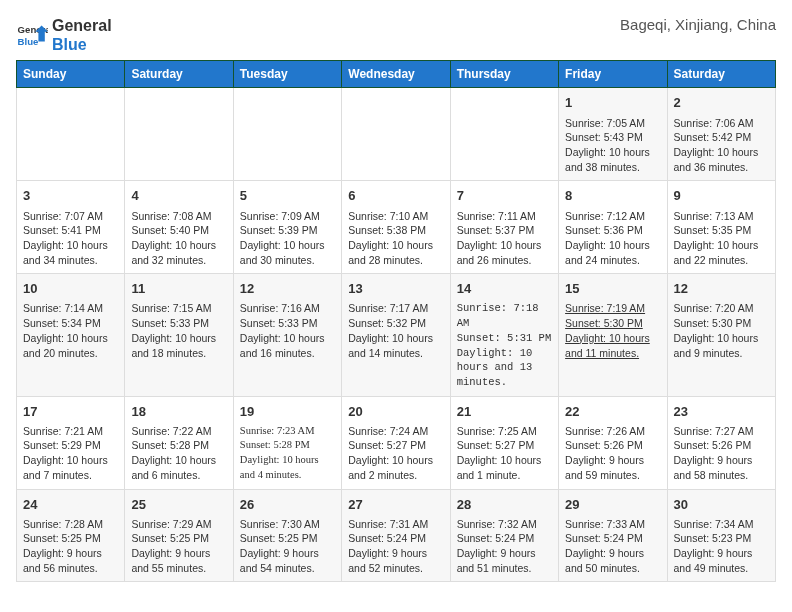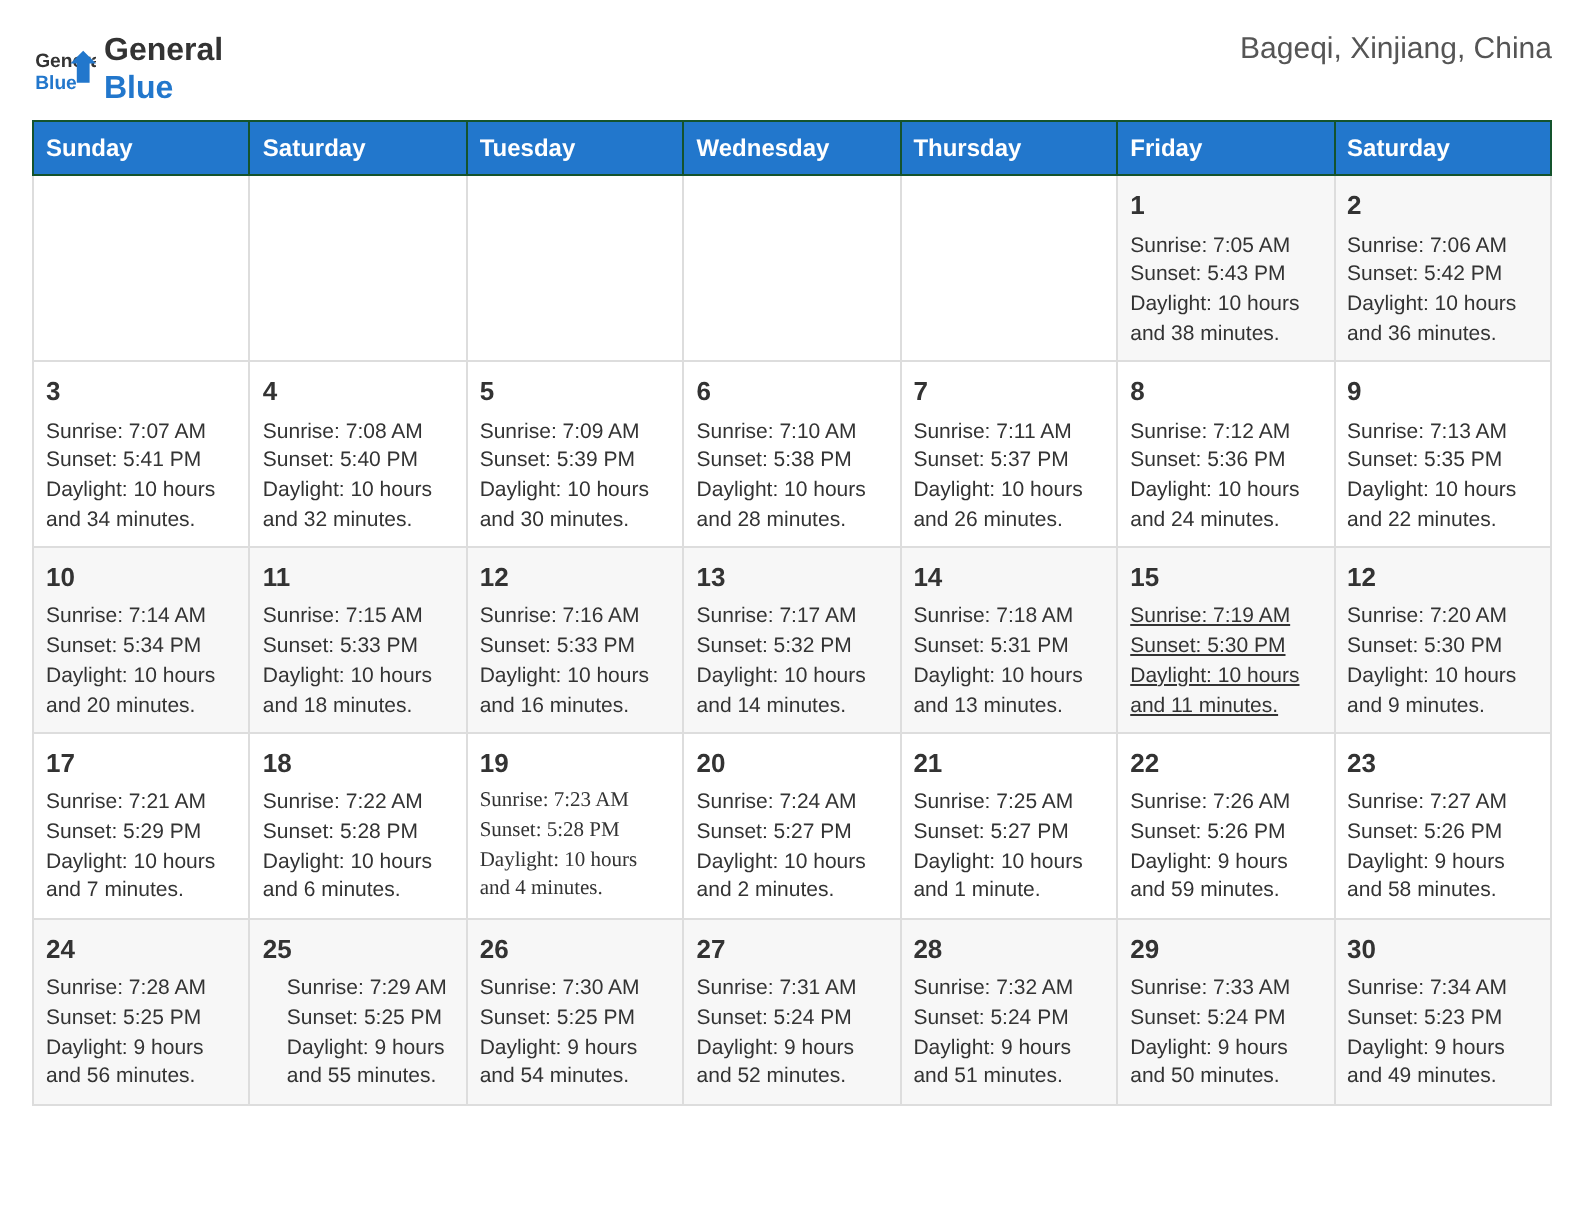--- a/index.html
+++ b/index.html
@@ -194,21 +194,21 @@
 Daylight: 10 hours and 16 minutes.</div>
         </td>
         <td>
           <span class="day-number">13</span>
           <div class="day-info" style="white-space: pre-line;">Sunrise: 7:17 AM
 Sunset: 5:32 PM
 Daylight: 10 hours and 14 minutes.</div>
         </td>
         <td>
           <span class="day-number">14</span>
-          <div class="day-info" style="white-space: pre-line;">Sunrise: 7:18 AM
+          <div class="day-info" style="white-space: pre-line; font-family: Liberation Mono, monospace;">Sunrise: 7:18 AM
 Sunset: 5:31 PM
 Daylight: 10 hours and 13 minutes.</div>
         </td>
         <td>
           <span class="day-number">15</span>
           <div class="day-info" style="white-space: pre-line; text-decoration: underline;">Sunrise: 7:19 AM
 Sunset: 5:30 PM
 Daylight: 10 hours and 11 minutes.</div>
         </td>
         <td>
@@ -264,21 +264,21 @@
       </tr>
       <tr>
         <td>
           <span class="day-number">24</span>
           <div class="day-info" style="white-space: pre-line;">Sunrise: 7:28 AM
 Sunset: 5:25 PM
 Daylight: 9 hours and 56 minutes.</div>
         </td>
         <td>
           <span class="day-number">25</span>
-          <div class="day-info" style="white-space: pre-line; margin-left: 12px;">Sunrise: 7:29 AM
+          <div class="day-info" style="white-space: pre-line;">Sunrise: 7:29 AM
 Sunset: 5:25 PM
 Daylight: 9 hours and 55 minutes.</div>
         </td>
         <td>
           <span class="day-number">26</span>
           <div class="day-info" style="white-space: pre-line;">Sunrise: 7:30 AM
 Sunset: 5:25 PM
 Daylight: 9 hours and 54 minutes.</div>
         </td>
         <td>

